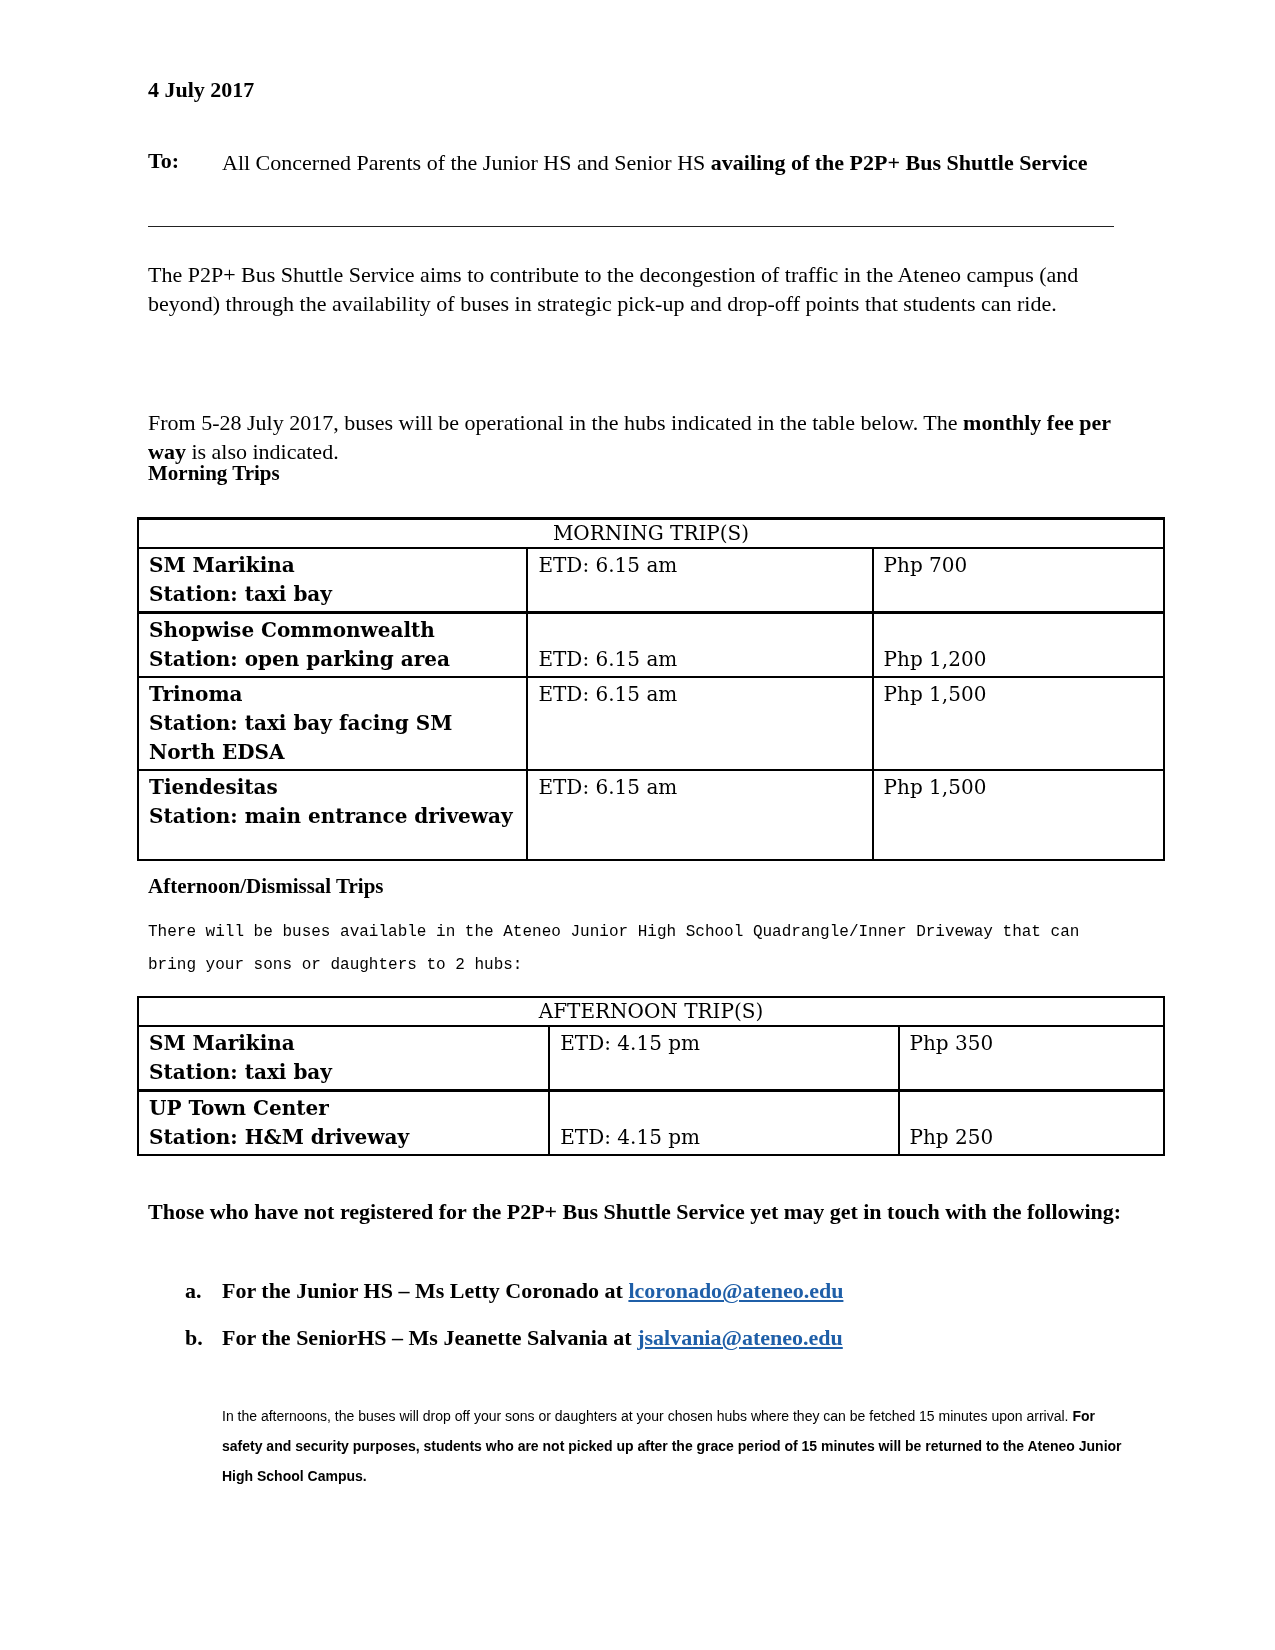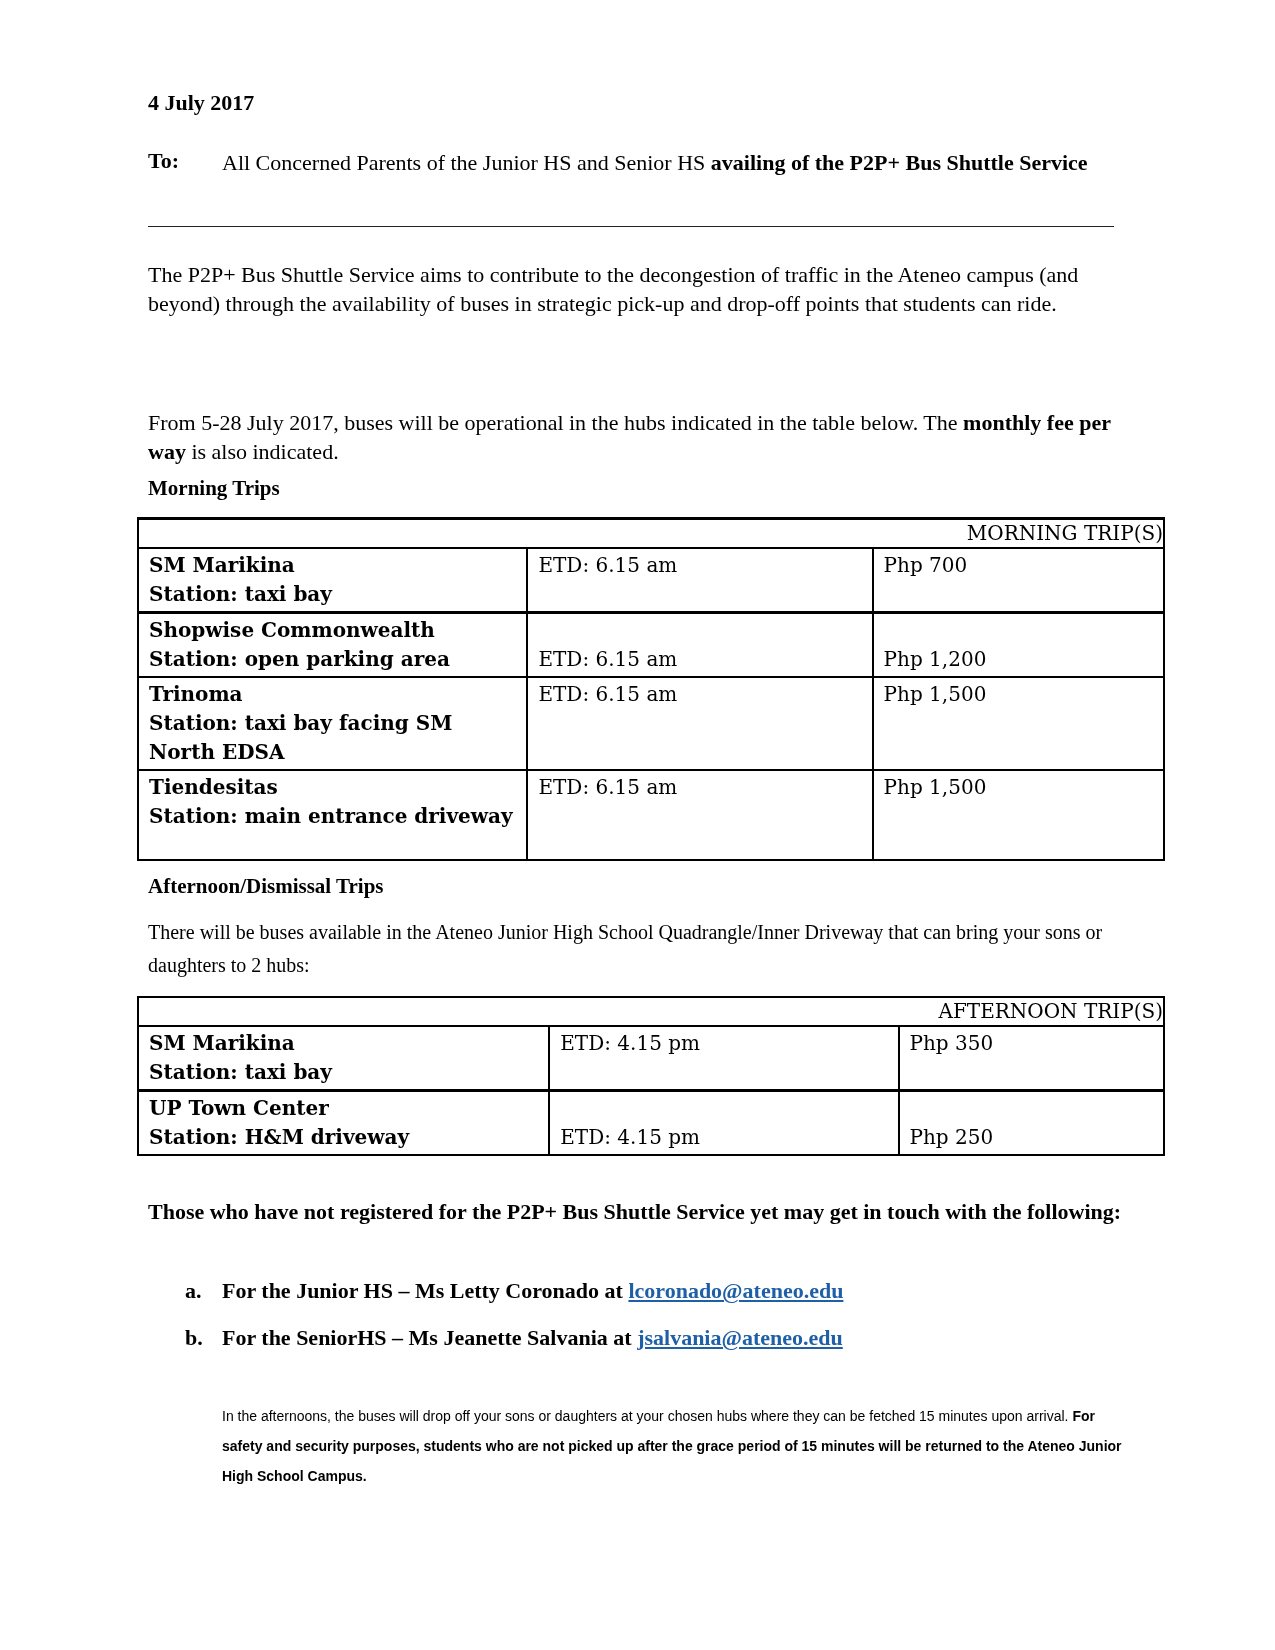--- a/index.html
+++ b/index.html
@@ -1,52 +1,52 @@
 <!DOCTYPE html>
 <html><head>
 <meta charset="utf-8">
 <style>
   html, body { margin:0; padding:0; background:#ffffff; }
   body { width:1275px; height:1650px; position:relative; overflow:hidden; color:#000; }
   .serif { font-family:"Liberation Serif", "DejaVu Serif", serif; }
   .abs { position:absolute; }
-  .date { left:148px; top:90px; font-size:22px; font-weight:bold; }
+  .date { left:148px; top:77px; font-size:22px; font-weight:bold; }
   .to-label { left:148px; top:148px; font-size:22px; font-weight:bold;text-align:center; }
   .to-text { left:222px; top:148px; width:900px; font-size:22px; line-height:29px; }
   .rule { left:148px; top:226px; width:966px; border-top:1.5px solid #222; }
   .para { left:148px; width:970px; font-size:22px; line-height:29px; }
   .h-sec { left:148px; font-size:21px; font-weight:bold; }
   table.trip { position:absolute; border-collapse:collapse; font-family:"DejaVu Serif", "Liberation Serif", serif; font-size:20px; }
   table.trip td { border:2px solid #000; vertical-align:top; padding:2px 10px; line-height:29px; }
-  table.trip td.head { text-align:right; font-weight:normal; padding:0; line-height:27px; }
+  table.trip td.head { text-align:center; font-weight:normal; padding:0; line-height:27px; }
   table.trip td.loc { font-weight:bold; }
   table.trip td.bottom { vertical-align:bottom; }
   table.trip tr.thick td { border-bottom:3px solid #000; }
-  .cal { left:148px; width:960px; font-family:Liberation Serif, serif; font-size:20px; line-height:33px; }
+  .cal { left:148px; width:960px; font-family:Liberation Mono, monospace; font-size:16px; line-height:33px; }
   .contact { left:148px; width:980px; font-size:22px; font-weight:bold; line-height:31px; }
   .li { left:185px; font-size:22px; font-weight:bold; }
   .li .mark { display:inline-block; width:37px; }
   a.mail { color:#1f5fa8; text-decoration:underline; }
   .final { left:222px; width:900px; font-family:"Liberation Sans", "DejaVu Sans", sans-serif; font-size:14px; line-height:30px; }
 </style>
 </head>
 <body>
 
 <div class="abs serif date">4 July 2017</div>
 
 <div class="abs serif to-label">To:</div>
 <div class="abs serif to-text"><span>All Concerned Parents of the Junior HS and Senior HS </span><b>availing of the P2P+ Bus Shuttle Service</b></div>
 
 <div class="abs rule"></div>
 
 <div class="abs serif para" style="top:260px;">The P2P+ Bus Shuttle Service aims to contribute to the decongestion of traffic in the Ateneo campus (and beyond) through the availability of buses in strategic pick-up and drop-off points that students can ride.</div>
 
 <div class="abs serif para" style="top:373px;margin-top:35px;"><span>From 5-28 July 2017, buses will be operational in the hubs indicated in the table below. The </span><b>monthly fee per way</b><span> is also indicated.</span></div>
 
-<div class="abs serif h-sec" style="top:476px;">Morning Trips</div>
+<div class="abs serif h-sec" style="top:461px;">Morning Trips</div>
 
 <table class="trip" style="left:137px; top:517px; width:1028px;">
   <colgroup>
       <col style="width:390px">
       <col style="width:346px">
       <col style="width:292px">
     </colgroup>
   <tbody>
       <tr style="border-top:3px solid #000;">
     <td colspan="3" class="head" style="border-top:3px solid #000;">MORNING TRIP(S)</td>

